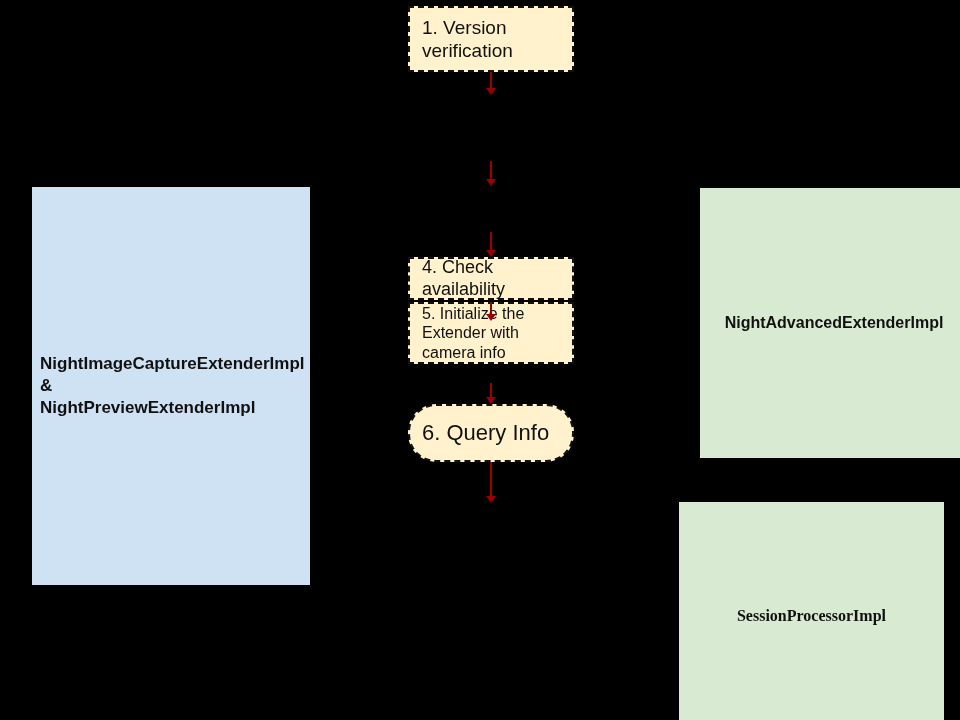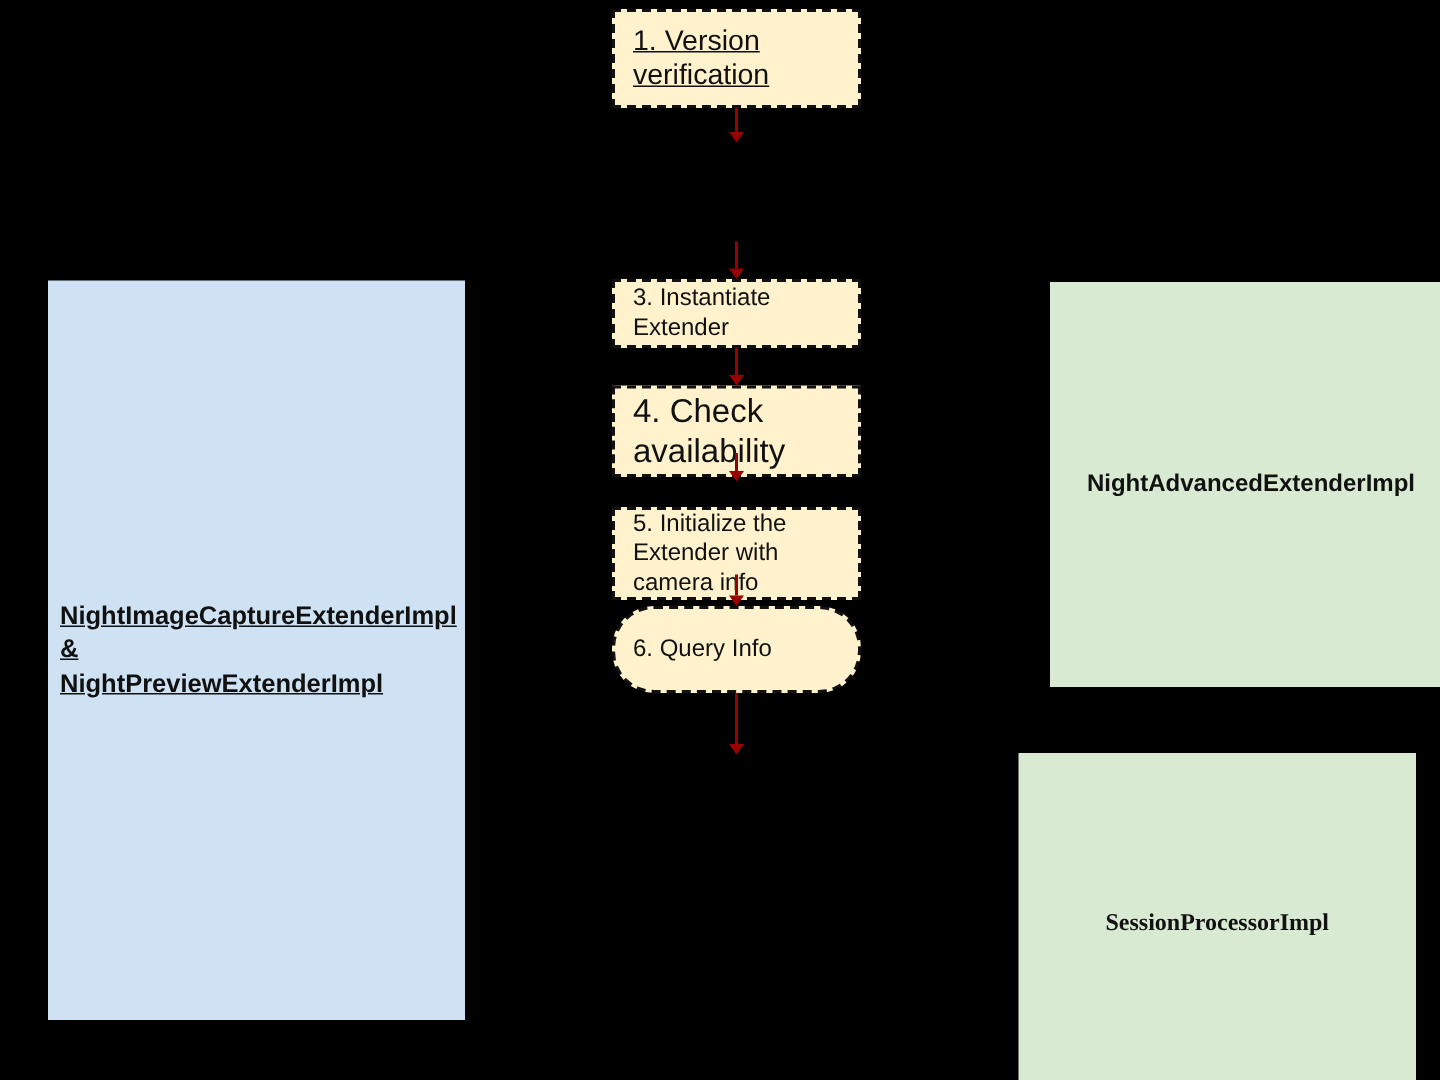--- a/index.html
+++ b/index.html
@@ -24,27 +24,26 @@
   
   .panel{
     position:absolute;
     display:flex;
     align-items:center;
     font-weight:bold;
     white-space:pre-line;
     line-height:1.3;
   }
   .panel-left{
-    left:32px;top:187px;width:278px;height:493px;
+    left:32px;top:187px;width:278px;height:398px;
     background:var(--left-fill);
     justify-content:flex-start;
     text-align:left;
     padding:0 8px;
     font-size:17px;
-    text-decoration:underline;
   }
   .panel-right{
     background:var(--right-fill);
     justify-content:center;
     text-align:center;
     padding:0 10px;
     font-size:16px;
   }
   .panel-right-1{left:677px;top:188px;width:268px;height:270px;margin-left:23px;}
   .panel-right-2{left:679px;top:502px;width:265px;height:229px;font-family:Liberation Serif, serif;}
@@ -56,26 +55,26 @@
     width:166px;
     background:var(--step-fill);
     border:2px dashed var(--step-border);
     display:flex;
     align-items:center;
     padding-left:12px;
     padding-right:6px;
     white-space:pre-line;
     line-height:1.22;
   }
-  .step1{top:6px;height:66px;font-size:19px;text-decoration:underline;}
+  .step1{top:6px;height:66px;font-size:19px;}
   .step2{top:95px;height:66px;font-size:19px;}
   .step3{top:186px;height:46px;font-size:16px;}
-  .step4{top:257px;height:61px;font-size:22px;}
-  .step5{top:338px;height:62px;font-size:16px;}
-  .step6{top:404px;height:58px;font-size:16px;border-radius:28px;}
+  .step4{top:257px;height:43px;font-size:18px;}
+  .step5{top:302px;height:62px;font-size:16px;}
+  .step6{top:404px;height:58px;font-size:22px;border-radius:28px;}
   .step7{top:503px;height:207px;font-size:19px;}
 
   
   .arrow{
     position:absolute;
     left:486px;
     width:10px;
     display:flex;
     flex-direction:column;
     align-items:center;
@@ -113,24 +112,20 @@
     <span>NightAdvancedExtenderImpl</span>
   </div>
   <div class="panel panel-right panel-right-2">
     <span>SessionProcessorImpl</span>
   </div>
 
   <div class="step step1">
     <span>1. Version
 verification</span>
   </div>
-  <div class="step step3">
-    <span>3. Instantiate
-Extender</span>
-  </div>
   <div class="step step4">
     <span>4. Check availability</span>
   </div>
   <div class="step step5">
     <span>5. Initialize the
 Extender with
 camera info</span>
   </div>
   <div class="step step6">
     <span>6. Query Info</span>

